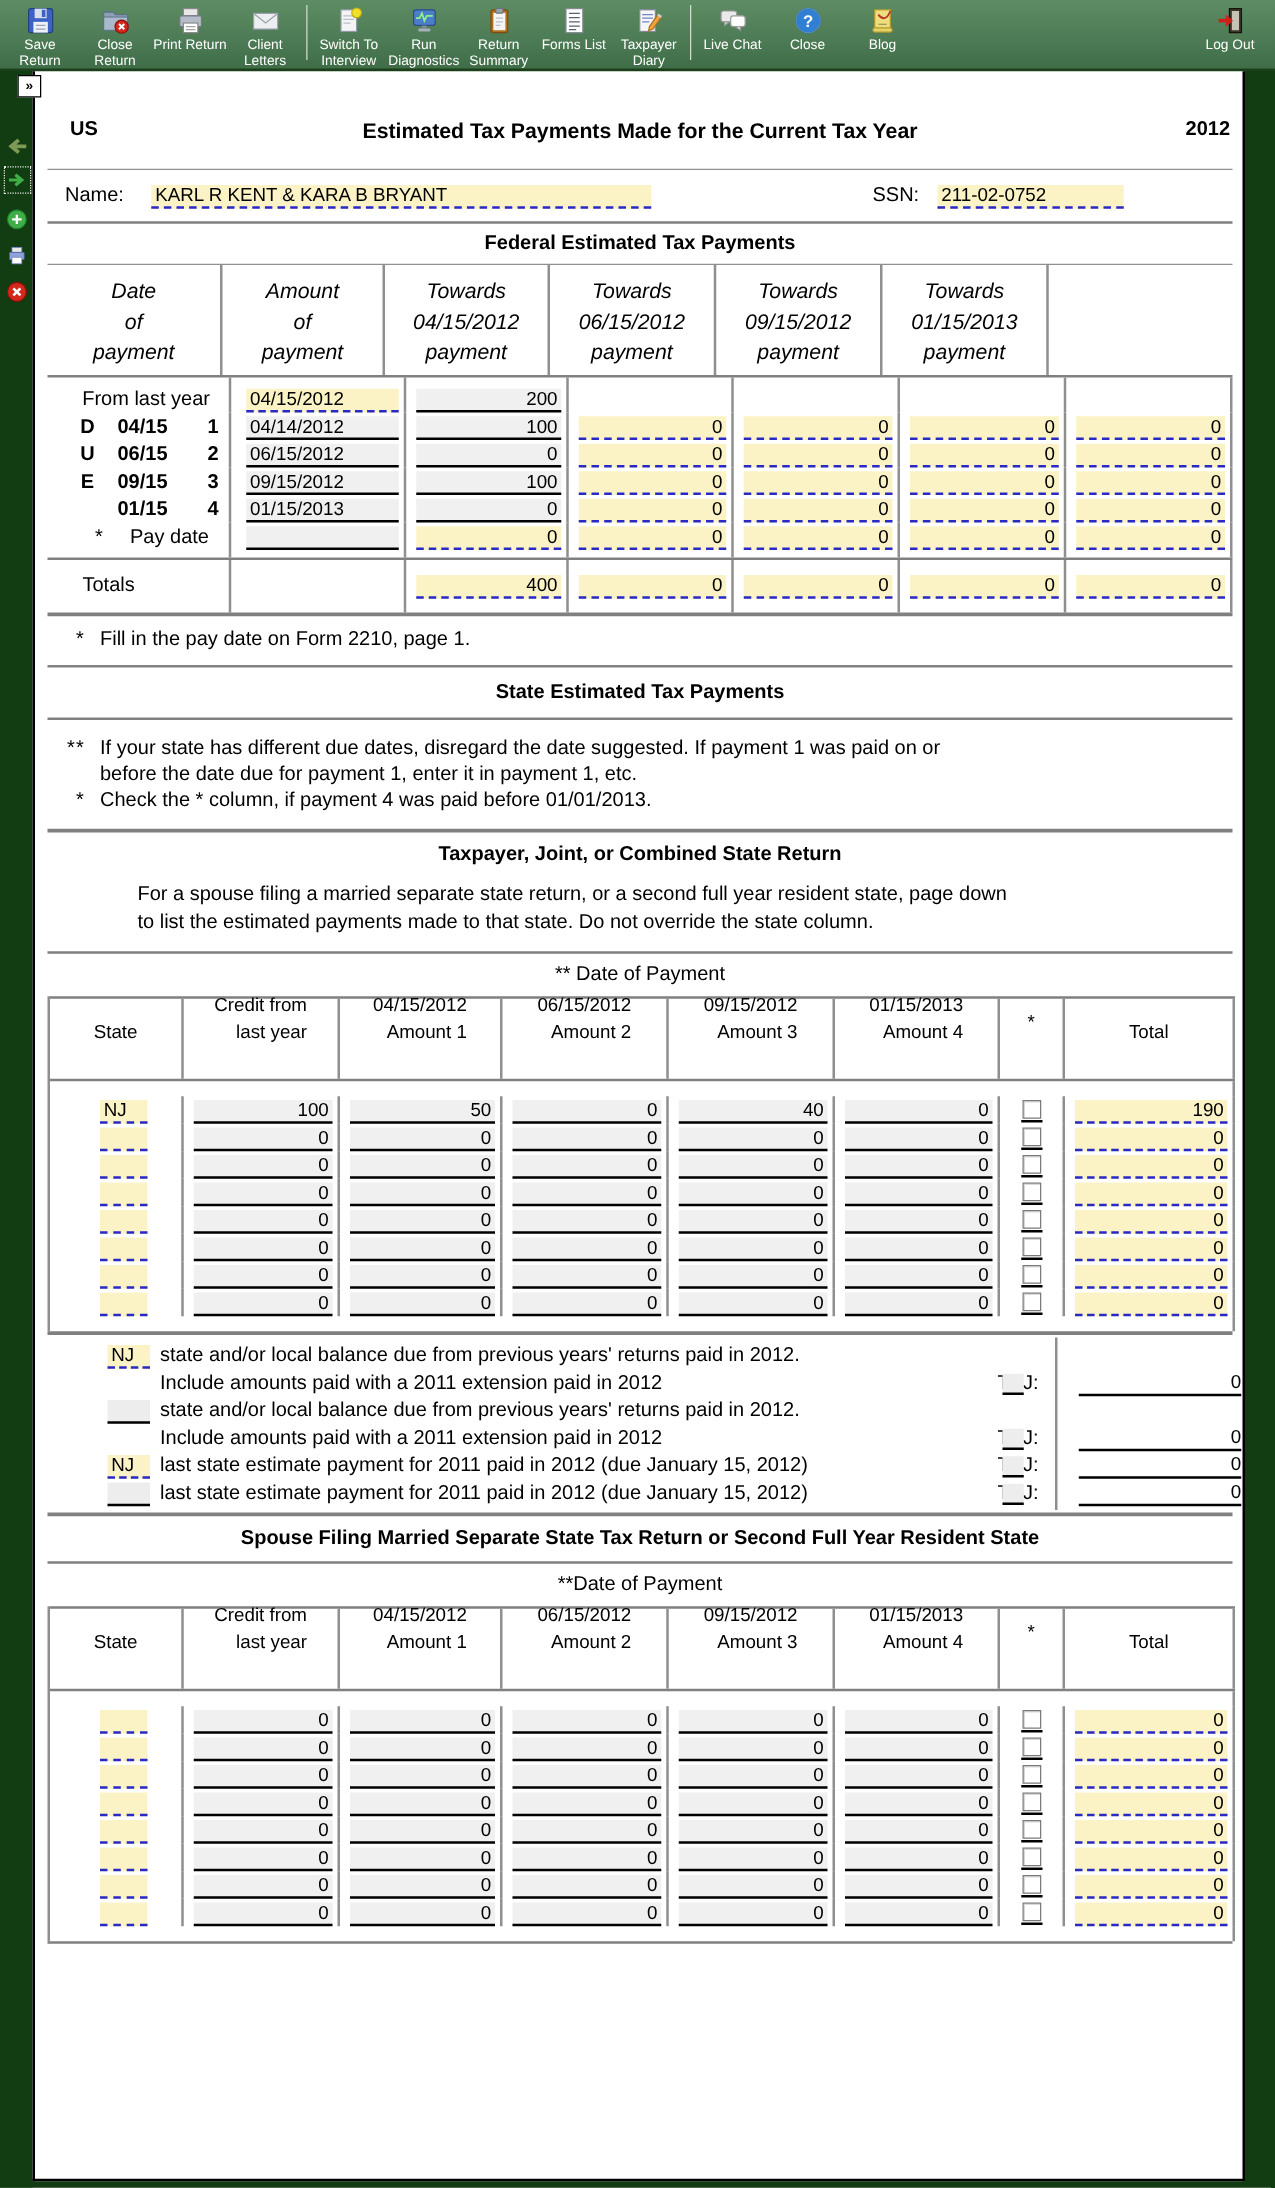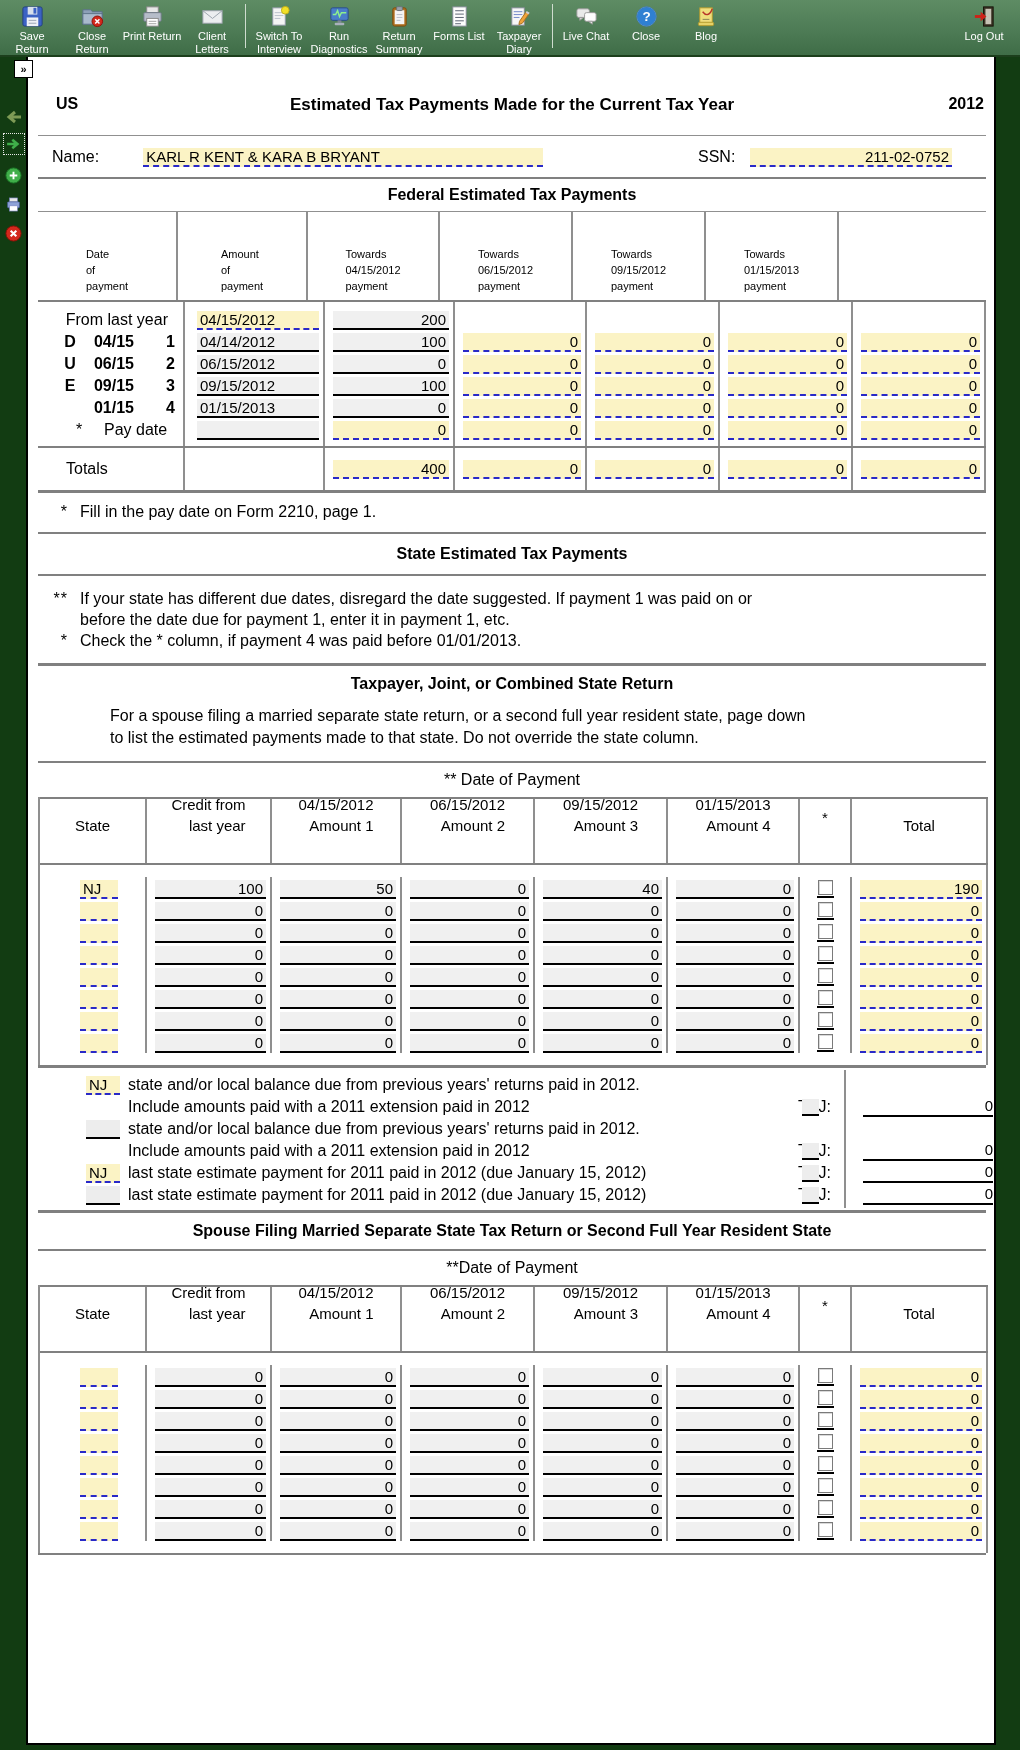--- a/index.html
+++ b/index.html
@@ -32,30 +32,30 @@
   .titlerow{width:948px;margin-top:38px;height:26px;position:relative;}
   .formcode{position:absolute;left:18px;top:0;font-weight:bold;font-size:16px;}
   .formtitle{position:absolute;left:0;width:100%;text-align:center;font-weight:bold;font-size:17px;}
   .formyear{position:absolute;right:2px;top:0;font-weight:bold;font-size:16px;}
   .hr-title{margin-top:14px;}
   .namerow{width:948px;height:28px;margin-top:7px;position:relative;display:flex;align-items:center;}
   .namelabel{margin-left:14px;font-size:16px;}
   .fld{height:19px;line-height:18px;font-size:15px;padding:0 3px;box-sizing:border-box;display:block;}
   .y{background:#FBF3C5;border-bottom:2px dashed #2929C8;}
   .g{background:#F0F0F0;border-bottom:2px solid #000;}
-  .namefield{width:400px;margin-left:44px;text-align:left;}
+  .namefield{width:400px;margin-left:22px;text-align:left;}
   .ssnlabel{position:absolute;left:660px;}
-  .ssnfield{position:absolute;left:712px;width:202px;text-align:right;}
+  .ssnfield{position:absolute;left:712px;width:149px;text-align:left;}
   .hr-name{margin-top:6px;}
   .sectitle{width:948px;text-align:center;font-weight:bold;font-size:16px;margin:7px 0 7px 0;}
   
   .fedhead{display:flex;width:948px;}
   .fh{height:88px;display:flex;flex-direction:column;justify-content:flex-end;align-items:center;
-      white-space:pre-line;font-size:11px;line-height:1.45;padding-bottom:5px;box-sizing:border-box;
-      border-right:2px solid #8f8f8f;}
+      white-space:pre-line;text-align:center;font-size:17px;line-height:1.45;padding-bottom:5px;box-sizing:border-box;
+      border-right:2px solid #8f8f8f;font-style:italic;}
   .frow{display:flex;width:948px;height:22px;align-items:flex-end;}
   .fc{height:100%;display:flex;align-items:flex-end;box-sizing:border-box;border-right:2px solid #8f8f8f;}
   .c0{width:147px;} .c1{width:140px;} .c2{width:130px;} .c3{width:132px;} .c4{width:133px;} .c5{width:133px;} .c6{width:133px;}
   .lab-right{justify-content:flex-end;padding-right:15px;}
   .labtxt{line-height:21px;font-size:16px;}
   .due-letter{margin-left:22px;width:20px;text-align:center;font-weight:bold;line-height:21px;}
   .due-date{margin-left:8px;width:52px;text-align:center;font-weight:bold;line-height:21px;}
   .due-num{margin-left:26px;font-weight:bold;line-height:21px;}
   .star-mark{margin-left:38px;width:14px;line-height:21px;}
   .after-star{margin-left:14px;line-height:21px;}

